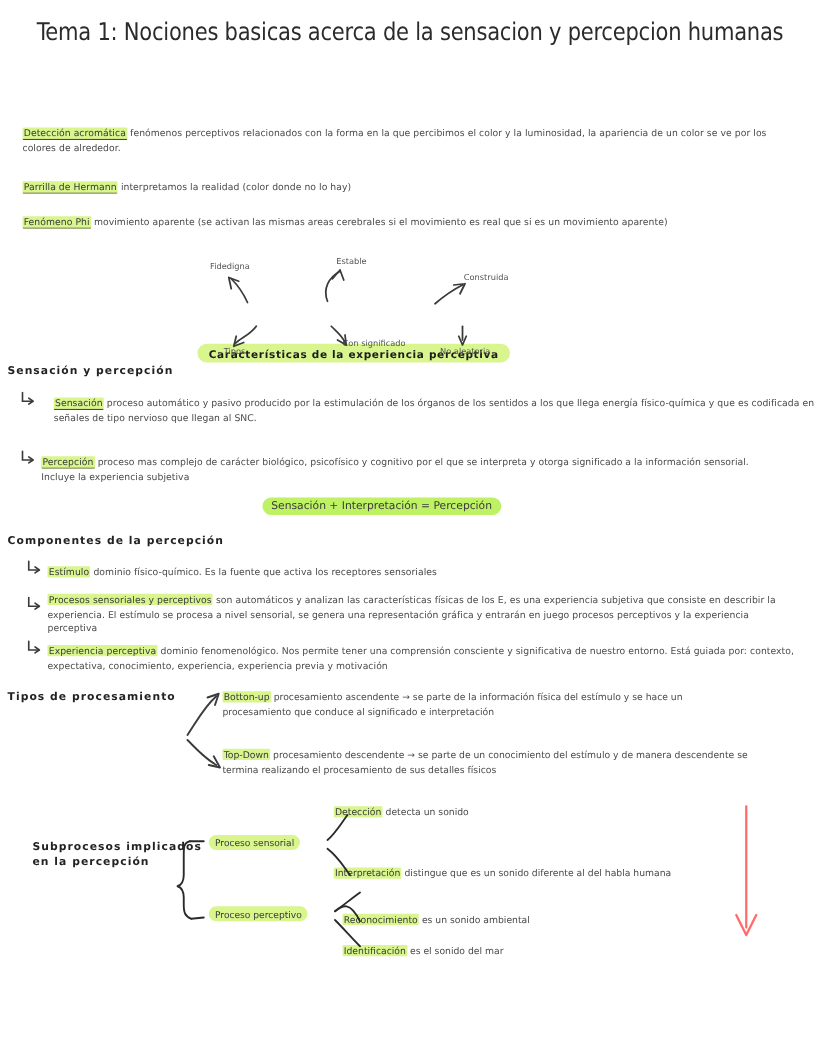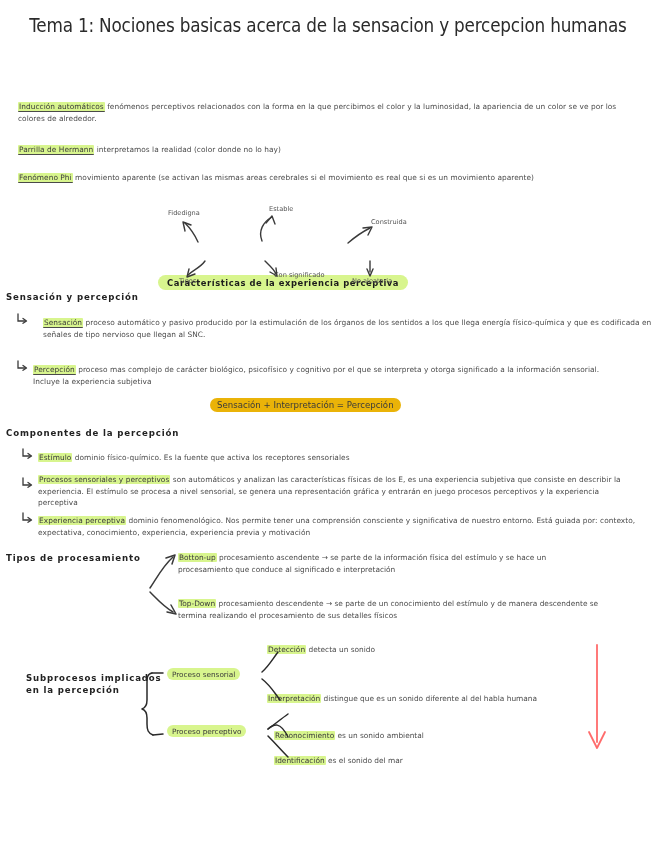--- a/index.html
+++ b/index.html
@@ -101,21 +101,21 @@
     font-size: 6.6px;
     color: #555;
     white-space: nowrap;
   }
 
   
   .eq-pill {
     position: absolute;
     left: 210px;
     top: 398px;
-    background: #eab308;
+    background: #bef264;
     border-radius: 7px;
     padding: 2px 7px;
     font-size: 8.6px;
     color: #3a3a3a;
     white-space: nowrap;
   }
 
   
   .proc-para {
     position: absolute;
@@ -152,21 +152,21 @@
 </style>
 </head>
 <body>
 
 <div class="page">
 
   <div class="doc-title">Tema 1: Nociones basicas acerca de la sensacion y percepcion humanas</div>
 
 
   <div class="para" style="left:18px; top:101px; width:624px;">
-    <span class="hl-u">Inducción automáticos</span>
+    <span class="hl-u">Detección acromática</span>
     <span>fenómenos perceptivos relacionados con la forma en la que percibimos el color y la luminosidad, la apariencia de un color se ve por los colores de alrededor.</span>
   </div>
 
   <div class="para" style="left:18px; top:172px; width:624px;">
     <span class="hl-u">Fenómeno Phi</span>
     <span>movimiento aparente (se activan las mismas areas cerebrales si el movimiento es real que si es un movimiento aparente)</span>
   </div>
 
   <div class="para" style="left:18px; top:144px; width:624px;">
     <span class="hl-u">Parrilla de Hermann</span>

